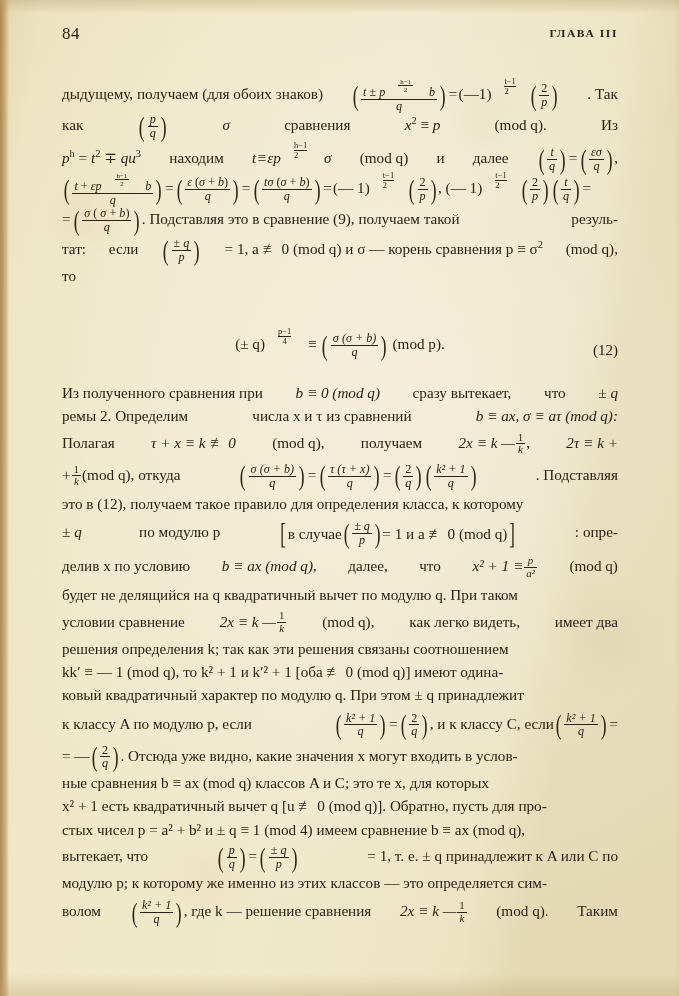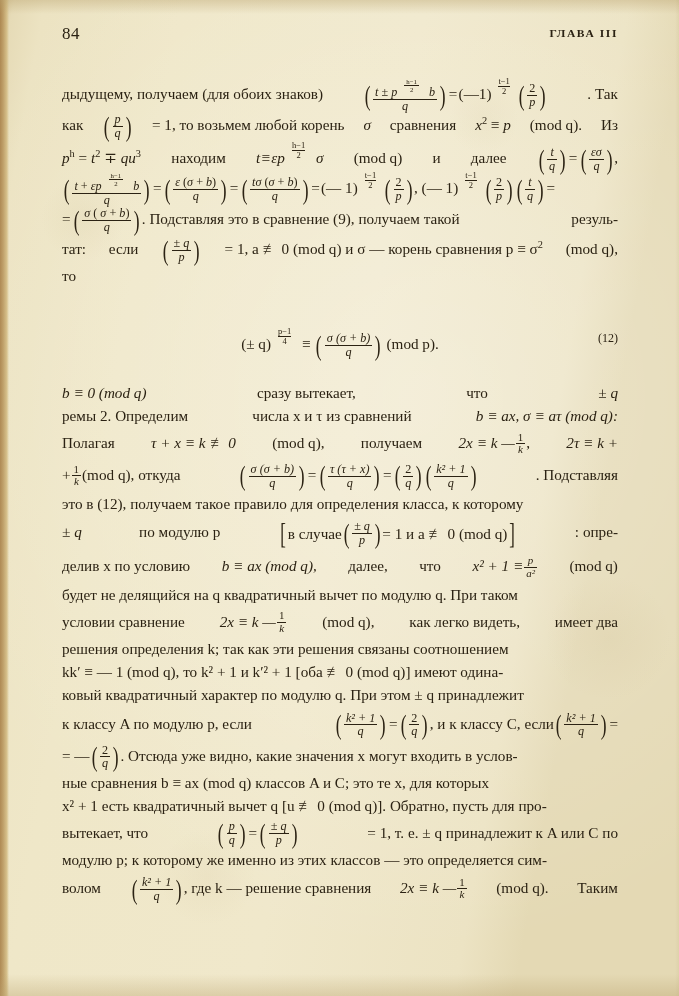--- a/index.html
+++ b/index.html
@@ -176,24 +176,23 @@
   .sup {
     font-size: .68em;
     vertical-align: super;
     line-height: 0;
   }
   .supfrac {
     display: inline-block;
     vertical-align: super;
     font-size: .56em;
     line-height: 1.04;
-    text-align: center;
     position: relative;
     top: .12em;
-    margin: 0 7px;
+    margin: 0 13px;
   }
   .supfrac .num { display: block; }
   .supfrac .den { display: block; border-top: 1px solid #2b2213; }
 
   
   .display-eq {
     position: absolute;
     left: 62px;
     width: 556px;
     top: 326px;
@@ -202,22 +201,22 @@
   }
   .display-eq .eqbody {
     position: absolute;
     left: 0; right: 0;
     text-align: center;
     white-space: nowrap;
   }
   .display-eq .eqnum {
     position: absolute;
     right: 0;
-    top: 5px;
-    font-size: 12px;
+    top: 16px;
+    font-size: 15px;
   }
 </style>
 </head>
 <body>
 
 <div class="page">
   <div class="binding-edge"></div>
   <div class="edge-right"></div>
   <div class="edge-top"></div>
   <div class="edge-bottom"></div>
@@ -255,21 +254,20 @@
       <div class="line j tall">
         <span>как</span>
         <span><span class="leg">
               <span class="par">(</span>
               <span class="inner">
                 <span class="num"><span class="mi">p</span></span>
                 <span class="den"><span class="mi">q</span></span>
               </span>
               <span class="par">)</span>
             </span></span>
-        <span class="w">= 1, то возьмем любой корень</span>
         <span class="mi">σ</span>
         <span>сравнения</span>
         <span class="w"><span class="mi">x</span><span class="sup">2</span> ≡ <span class="mi">p</span></span>
         <span class="w">(mod q).</span>
         <span>Из</span>
       </div>
 
       <div class="line j tall">
         <span class="w"><span class="mi">p</span><span class="sup">h</span> = <span class="mi">t</span><span class="sup">2</span> ∓ <span class="mi">qu</span><span class="sup">3</span></span>
         <span>находим</span>
@@ -385,20 +383,21 @@
             <span class="par">)</span>
           </span>
         <span class="w">(mod p).</span>
       </div>
       <div class="eqnum">(12)</div>
     </div>
 
     <div class="textblock blk-b">
 
       <div class="line j">
+        <span>Из полученного сравнения при</span>
         <span class="w mi">b ≡ 0 (mod q)</span>
         <span>сразу вытекает,</span>
         <span>что</span>
         <span class="w mi">± q</span>
       </div>
 
 
       <div class="line j">
         <span>ремы  2. Определим</span>
         <span>числа x и τ из сравнений</span>
@@ -526,20 +525,21 @@
               <span class="inner">
                 <span class="num">2</span>
                 <span class="den mi">q</span>
               </span>
               <span class="par">)</span>
             </span><span class="w">. Отсюда уже видно, какие значения x могут входить в услов-</span></span>
       </div>
 
       <div class="line">ные сравнения b ≡ ax (mod q)  классов A и  C;  это  те  x,  для которых</div>
       <div class="line">x² + 1  есть квадратичный вычет q [u ≢ 0 (mod q)]. Обратно, пусть для про-</div>
+      <div class="line">стых чисел p = a² + b² и ± q ≡ 1 (mod 4) имеем сравнение  b ≡ ax (mod q),</div>
 
       <div class="line j tall">
         <span>вытекает, что</span>
         <span><span class="leg">
               <span class="par">(</span>
               <span class="inner">
                 <span class="num mi">p</span>
                 <span class="den mi">q</span>
               </span>
               <span class="par">)</span>

